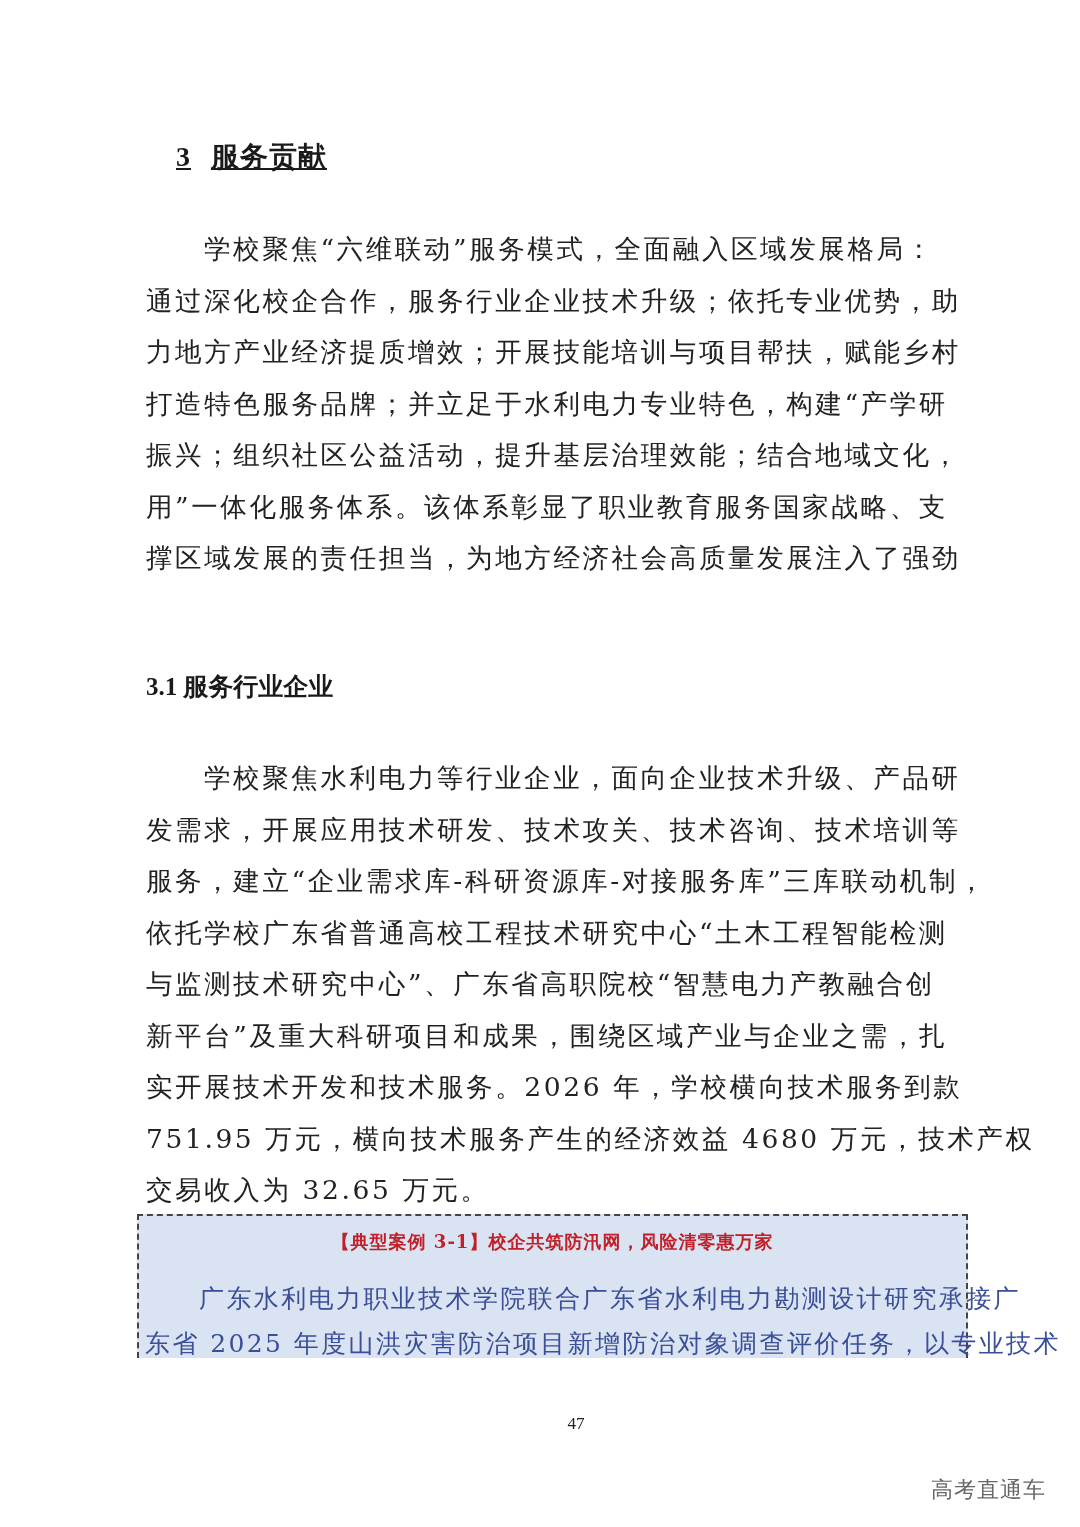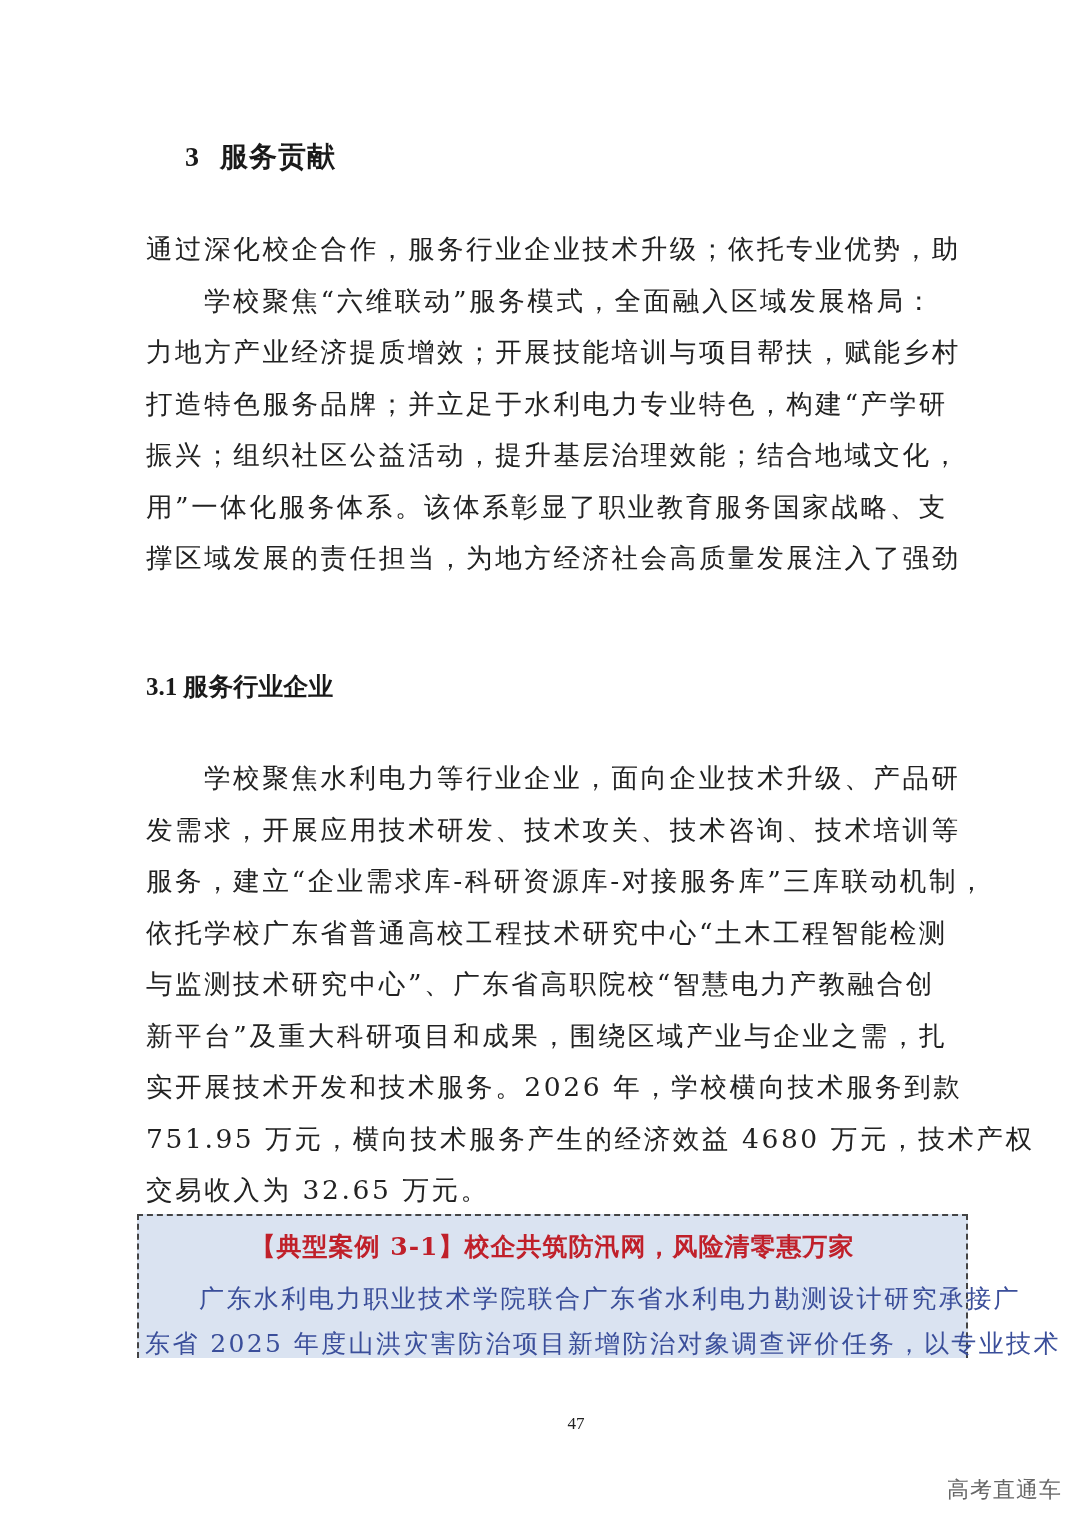--- a/index.html
+++ b/index.html
@@ -16,27 +16,28 @@
       color: #1a1a1a;
     }
     .page {
       position: absolute;
       left: 0; top: 0;
       width: 1080px;
       height: 1527px;
     }
     .h1 {
       position: absolute;
-      left: 185px;
+      left: 176px;
       top: 138px;
       font-size: 28px;
       font-weight: bold;
       font-family: "DejaVu Sans", "Liberation Sans", sans-serif;
       letter-spacing: 1px;
       white-space: nowrap;
+      text-decoration: underline;
     }
     .h1 .num {
       font-family: "Liberation Serif", serif;
       margin-right: 20px;
     }
     .h2 {
       position: absolute;
       left: 146px;
       top: 670px;
       font-size: 25px;
@@ -79,21 +80,21 @@
       border-left: 2px dashed #444;
       border-right: 2px dashed #444;
       box-sizing: border-box;
     }
     .case-title {
       position: absolute;
       left: 0;
       top: 14px;
       width: 100%;
       text-align: center;
-      font-size: 25px;
+      font-size: 18px;
       font-weight: bold;
       color: #c0202a;
       font-family: "DejaVu Serif", "Liberation Serif", serif;
       white-space: nowrap;
       letter-spacing: 1px;
     }
     .case-text {
       position: absolute;
       left: 6px;
       top: 60px;
@@ -116,40 +117,40 @@
       width: 1080px;
       top: 1414px;
       text-align: center;
       font-size: 17px;
       font-family: "Liberation Serif", serif;
       color: #222;
       margin-left: 36px;
     }
     .watermark {
       position: absolute;
-      right: 18px;
+      right: 34px;
       top: 1475px;
       font-size: 22px;
       color: #666;
       font-family: Liberation Sans, sans-serif;
       letter-spacing: 1px;
     }
   </style>
 </head>
 <body>
 
 <div class="page">
 
   <div class="h1">
     <span class="num">3</span><span>服务贡献</span>
   </div>
 
   <div class="para p1">
+    <span class="line indent">学校聚焦“六维联动”服务模式，全面融入区域发展格局：</span>
     <span class="line">通过深化校企合作，服务行业企业技术升级；依托专业优势，助</span>
-    <span class="line indent">学校聚焦“六维联动”服务模式，全面融入区域发展格局：</span>
     <span class="line">力地方产业经济提质增效；开展技能培训与项目帮扶，赋能乡村</span>
     <span class="line">打造特色服务品牌；并立足于水利电力专业特色，构建“产学研</span>
     <span class="line">振兴；组织社区公益活动，提升基层治理效能；结合地域文化，</span>
     <span class="line">用”一体化服务体系。该体系彰显了职业教育服务国家战略、支</span>
     <span class="line">撑区域发展的责任担当，为地方经济社会高质量发展注入了强劲</span>
   </div>
 
   <div class="h2">
     <span class="num">3.1</span><span>服务行业企业</span>
   </div>

